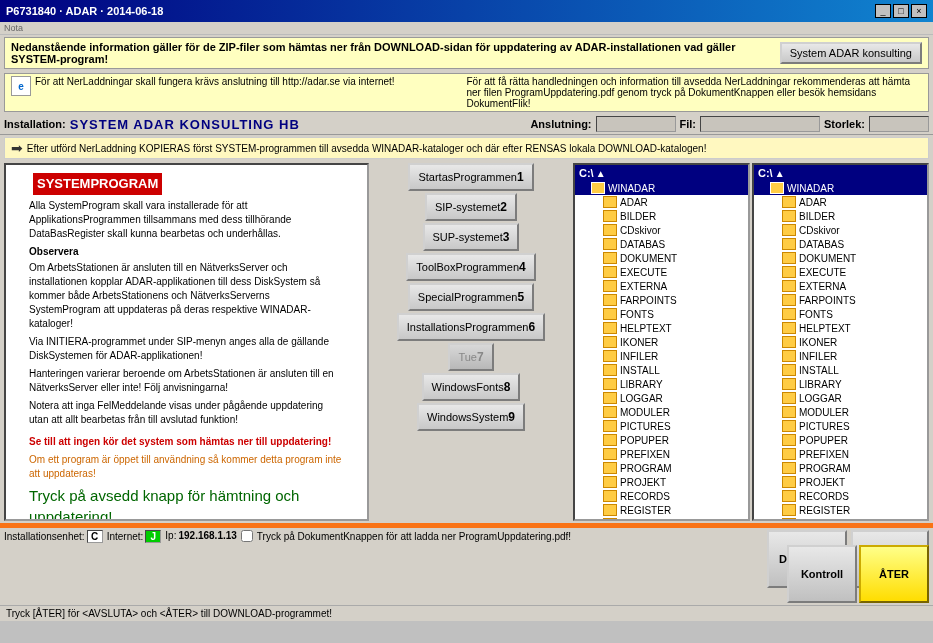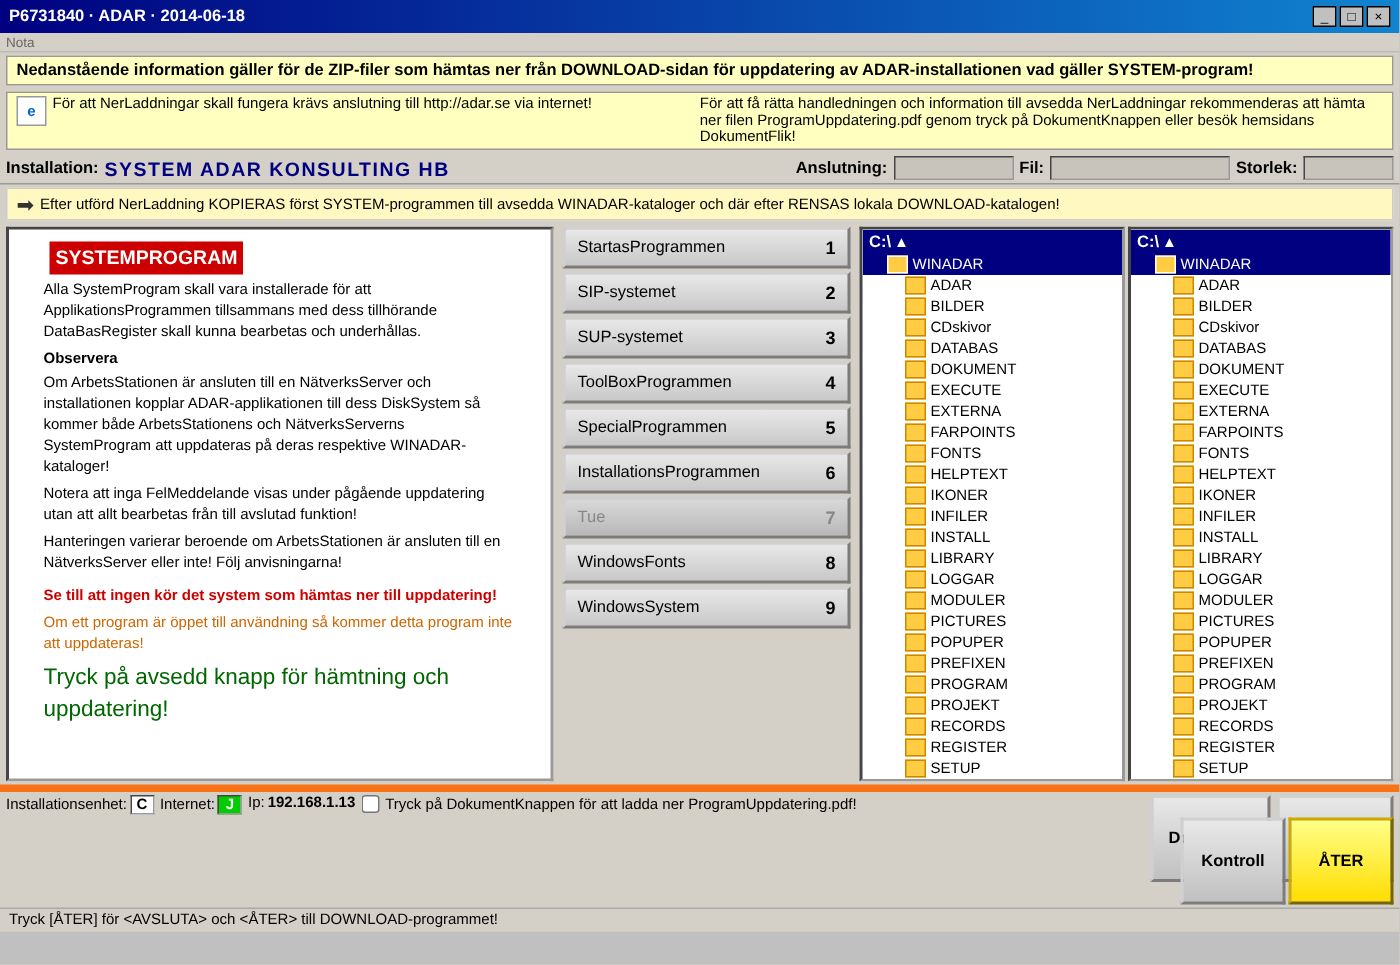--- a/index.html
+++ b/index.html
@@ -158,20 +158,21 @@
 
     
     .middle-panel {
       width: 200px;
       flex-shrink: 0;
       margin: 0 2px;
       display: flex;
       flex-direction: column;
       gap: 2px;
       padding: 0 4px;
+      align-items: center;
     }
     .program-btn {
       background: linear-gradient(to bottom, #e8e8e8, #c8c8c8);
       border: 2px outset #d0d0d0;
       padding: 5px 8px;
       font-size: 11px;
       cursor: pointer;
       display: flex;
       justify-content: space-between;
       align-items: center;
@@ -300,20 +301,21 @@
       <button class="title-bar-btn">×</button>
     </div>
   </div>
 
   <div style="padding: 1px 4px; font-size: 9px; color: #666; border-bottom: 1px solid #bbb;">
     <span>Nota</span>
   </div>
 
   <div class="warning-box">
     <span class="warning-text">Nedanstående information gäller för de ZIP-filer som hämtas ner från DOWNLOAD-sidan för uppdatering av ADAR-installationen vad gäller SYSTEM-program!</span>
+    <button class="system-btn">System ADAR konsulting</button>
   </div>
 
   <div class="info-row">
     <div class="info-left">
       <div class="ie-icon">e</div>
       <span>För att NerLaddningar skall fungera krävs anslutning till http://adar.se via internet!</span>
     </div>
     <div class="info-right">För att få rätta handledningen och information till avsedda NerLaddningar rekommenderas att hämta ner filen ProgramUppdatering.pdf genom tryck på DokumentKnappen eller besök hemsidans DokumentFlik!</div>
   </div>
 
@@ -337,22 +339,23 @@
   <div class="content-area">
 
     <div class="left-panel">
       <div class="left-content">
         <div>
           <span class="system-title">SYSTEMPROGRAM</span>
         </div>
         <p>Alla SystemProgram skall vara installerade för att ApplikationsProgrammen tillsammans med dess tillhörande DataBasRegister skall kunna bearbetas och underhållas.</p>
         <div class="obs-label">Observera</div>
         <p>Om ArbetsStationen är ansluten till en NätverksServer och installationen kopplar ADAR-applikationen till dess DiskSystem så kommer både ArbetsStationens och NätverksServerns SystemProgram att uppdateras på deras respektive WINADAR-kataloger!</p>
+        <p>Via INITIERA-programmet under SIP-menyn anges alla de gällande DiskSystemen för ADAR-applikationen!</p>
+        <p>Hanteringen varierar beroende om ArbetsStationen är ansluten till en NätverksServer eller inte! Följ anvisningarna!</p>
         <p>Notera att inga FelMeddelande visas under pågående uppdatering utan att allt bearbetas från till avslutad funktion!</p>
-        <p>Hanteringen varierar beroende om ArbetsStationen är ansluten till en NätverksServer eller inte! Följ anvisningarna!</p>
         <p class="red-text">Se till att ingen kör det system som hämtas ner till uppdatering!</p>
         <p class="orange-text">Om ett program är öppet till användning så kommer detta program inte att uppdateras!</p>
         <p class="green-text">Tryck på avsedd knapp för hämtning och uppdatering!</p>
       </div>
     </div>
 
     <div class="middle-panel" id="btns-container">
     <button class="program-btn">
           <span>StartasProgrammen</span>
           <span class="btn-num">1</span>

